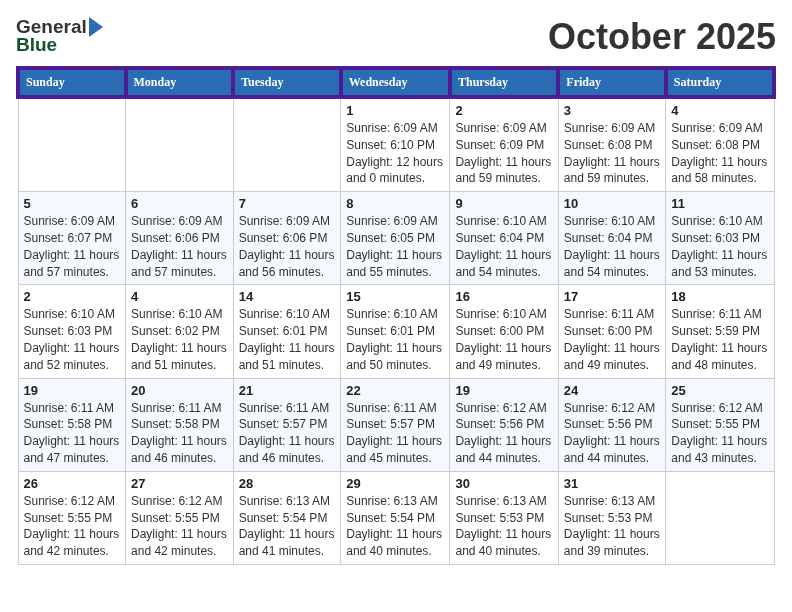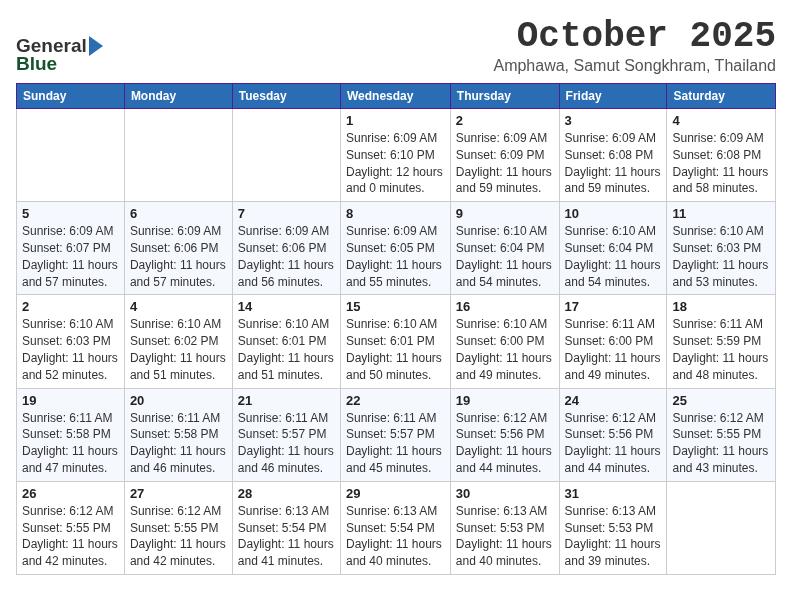--- a/index.html
+++ b/index.html
@@ -6,54 +6,54 @@
     body {
       font-family: Arial, sans-serif;
       background: #fff;
       width: 792px;
       min-height: 612px;
       padding: 16px;
     }
     .header-area {
       display: flex;
       justify-content: space-between;
-      align-items: flex-end;
+      align-items: flex-start;
       margin-bottom: 8px;
     }
     .logo {
       display: flex;
       flex-direction: column;
       align-items: flex-start;
     }
     .title-area {
       text-align: right;
     }
     .month-title {
       font-size: 36px;
       font-weight: bold;
       color: #333;
-      font-family: Liberation Mono, monospace;
     }
     .location-title {
       font-size: 16px;
       color: #555;
     }
     .calendar-table {
       width: 100%;
       border-collapse: collapse;
       font-size: 11px;
     }
     .calendar-table th {
       background-color: #2a6db5;
       color: #fff;
       text-align: left;
       padding: 5px 6px;
       font-size: 12px;
       font-weight: bold;
-      border: 1px solid #4c1d95;
+      border: 4px solid #4c1d95;
+      font-family: Liberation Serif, serif;
     }
     .calendar-table td {
       border: 1px solid #ccc;
       vertical-align: top;
       padding: 4px 5px;
       width: 113px;
       min-height: 80px;
       height: 80px;
       background: #fff;
     }
@@ -82,21 +82,20 @@
 <div class="header-area">
   <div class="logo">
     <div style="display:flex;align-items:center;">
       <span style="font-size:19px;font-weight:bold;color:#333;">General</span>
       <span style="display:inline-block;width:0;height:0;border-top:10px solid transparent;border-bottom:10px solid transparent;border-left:14px solid #2a6db5;margin-left:2px;"></span>
     </div>
     <span style="font-size:19px;font-weight:bold;color:#14532d;margin-top:-4px;">Blue</span>
   </div>
   <div class="title-area">
     <div class="month-title">October 2025</div>
-    <div class="location-title">Amphawa, Samut Songkhram, Thailand</div>
   </div>
 </div>
 
 <table class="calendar-table">
   <thead>
     <tr>
     <th>Sunday</th>
         <th>Monday</th>
         <th>Tuesday</th>
         <th>Wednesday</th>

